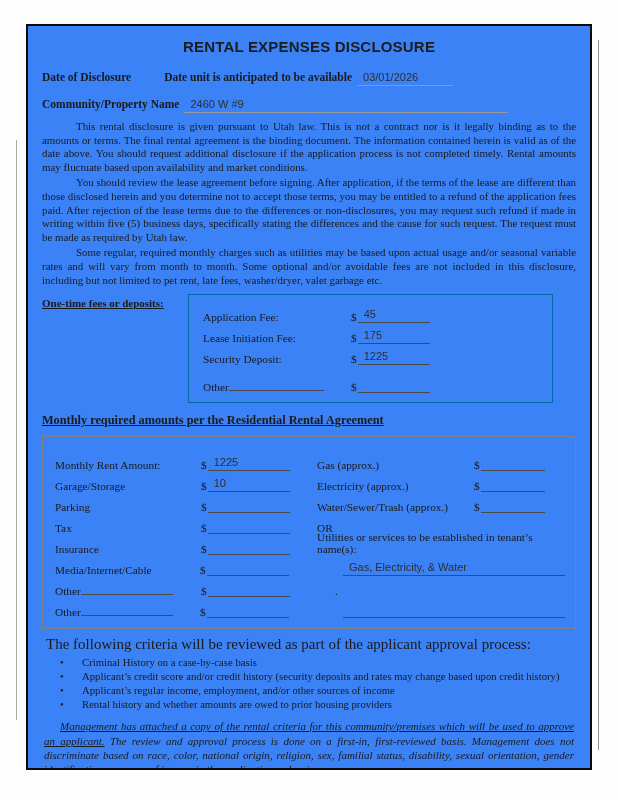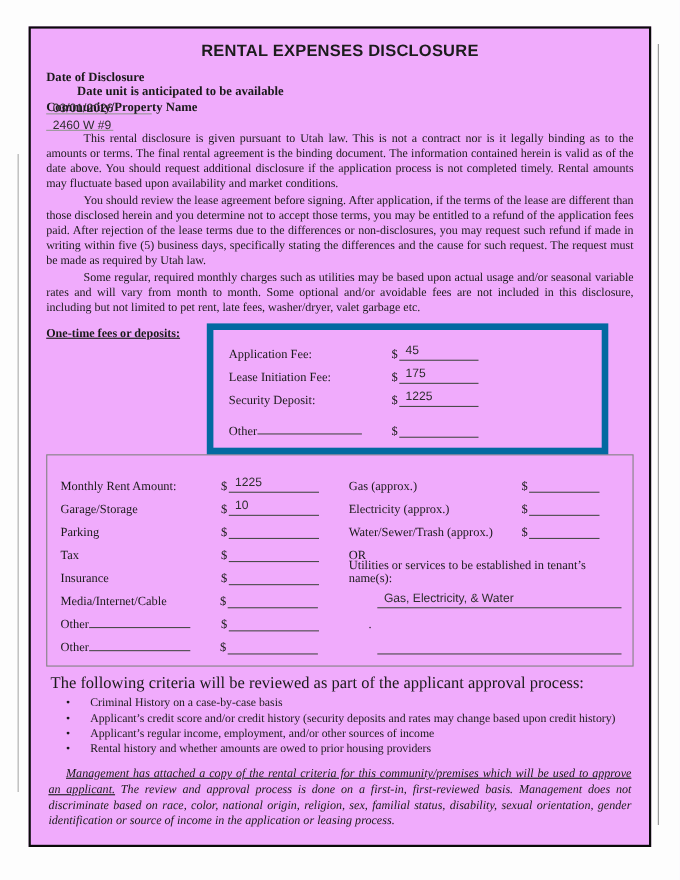--- a/index.html
+++ b/index.html
@@ -1,40 +1,40 @@
 <!DOCTYPE html>
 <html><head>
 <meta charset="utf-8">
 <style>
   html,body{margin:0;padding:0;width:618px;height:800px;background:#fdfdfd;overflow:hidden;}
   *{box-sizing:border-box;}
   .sheet{position:absolute;left:26px;top:24px;width:566px;height:746px;border:2px solid #0a0a0a;
-         background:#f0abfc;padding:10px 14px;color:#1a1a1a;overflow:hidden;}
+         background:#3b82f6;padding:10px 14px;color:#1a1a1a;overflow:hidden;}
   .scan-line-right{position:absolute;left:598px;top:40px;width:1px;height:710px;background:#8f8f8f;}
   .scan-line-left{position:absolute;left:16px;top:140px;width:1px;height:580px;background:#aaa;}
 
   .title{font-family:"Liberation Sans",sans-serif;font-weight:bold;font-size:15px;
          text-align:center;margin:2px 0 10px 0;color:#1c1c1c;letter-spacing:.2px;}
 
-  .frow-top{display:flex;align-items:flex-start;height:23px;margin-bottom:4px;
-            font-family:"Liberation Serif",serif;flex-direction:column;}
+  .frow-top{display:flex;align-items:center;height:23px;margin-bottom:4px;
+            font-family:"Liberation Serif",serif;}
   .blabel{font-weight:bold;font-size:11.5px;white-space:nowrap;margin-right:5px;}
   .u{display:inline-block;border-bottom:1.4px solid #979797;min-height:15px;vertical-align:bottom;}
   .val{font-family:"Liberation Sans",sans-serif;font-size:11px;color:#2e2e2e;
        display:inline-block;padding:0 2px 2px 6px;white-space:nowrap;}
   .w110{width:112px;} .w96{width:96px;} .grow{flex:1;}
   .gap-mid{margin-left:28px;}
 
   .para{font-family:"Liberation Serif",serif;font-size:10.9px;line-height:13.6px;
         text-align:justify;text-indent:34px;margin:0 0 2px 0;}
 
   .onetime-wrap{display:flex;margin-top:7px;}
   .sec-head1{font-family:"Liberation Serif",serif;font-weight:bold;font-size:11px;
              text-decoration:underline;width:146px;padding-top:3px;white-space:nowrap;}
-  .fee-box{width:365px;border:6px solid #0369a1;position:relative;padding:7px 14px 9px 14px;}
+  .fee-box{width:365px;border:1px solid #0369a1;position:relative;padding:7px 14px 9px 14px;}
   .frow{display:flex;align-items:flex-end;height:21px;font-family:"Liberation Serif",serif;font-size:11.3px;}
   .frow.other-row{margin-top:7px;}
   .flabel{width:148px;}
   .cur{font-family:"Liberation Serif",serif;font-size:11.3px;margin-right:1px;}
   .mline{display:inline-block;border-bottom:1.3px solid #4a4a4a;min-height:14px;vertical-align:bottom;}
   .fw72{width:72px;} .blank95{width:95px;border-bottom:1.3px solid #4a4a4a;display:inline-block;min-height:13px;}
   .fnote{position:absolute;left:258px;top:47px;width:146px;font-family:"Liberation Serif",serif;
          font-size:10.8px;line-height:13px;text-align:center;}
 
   .sec-head2{font-family:"Liberation Serif",serif;font-weight:bold;font-size:12.3px;
@@ -106,20 +106,21 @@
         <span class="mline fw72"><span class="val">1225</span></span>
       </div>
       <div class="frow other-row">
         <span class="flabel"><span>Other</span><span class="blank95"></span></span>
         <span class="cur">$</span>
         <span class="mline fw72"><span class="val"></span></span>
       </div>
     </div>
   </div>
 
+  <div class="sec-head2">Monthly required amounts per the Residential Rental Agreement</div>
 
   <div class="monthly-box">
     <div class="mrow">
       <span class="mlabel">Monthly Rent Amount:</span>
       <span class="money-l"><span class="cur">$</span><span class="mline mw82"><span class="val">1225</span></span></span>
       <span class="rlabel">Gas (approx.)</span>
       <span class="cur">$</span>
       <span class="mline mw64"><span class="val"></span></span>
     </div>
     <div class="mrow">

